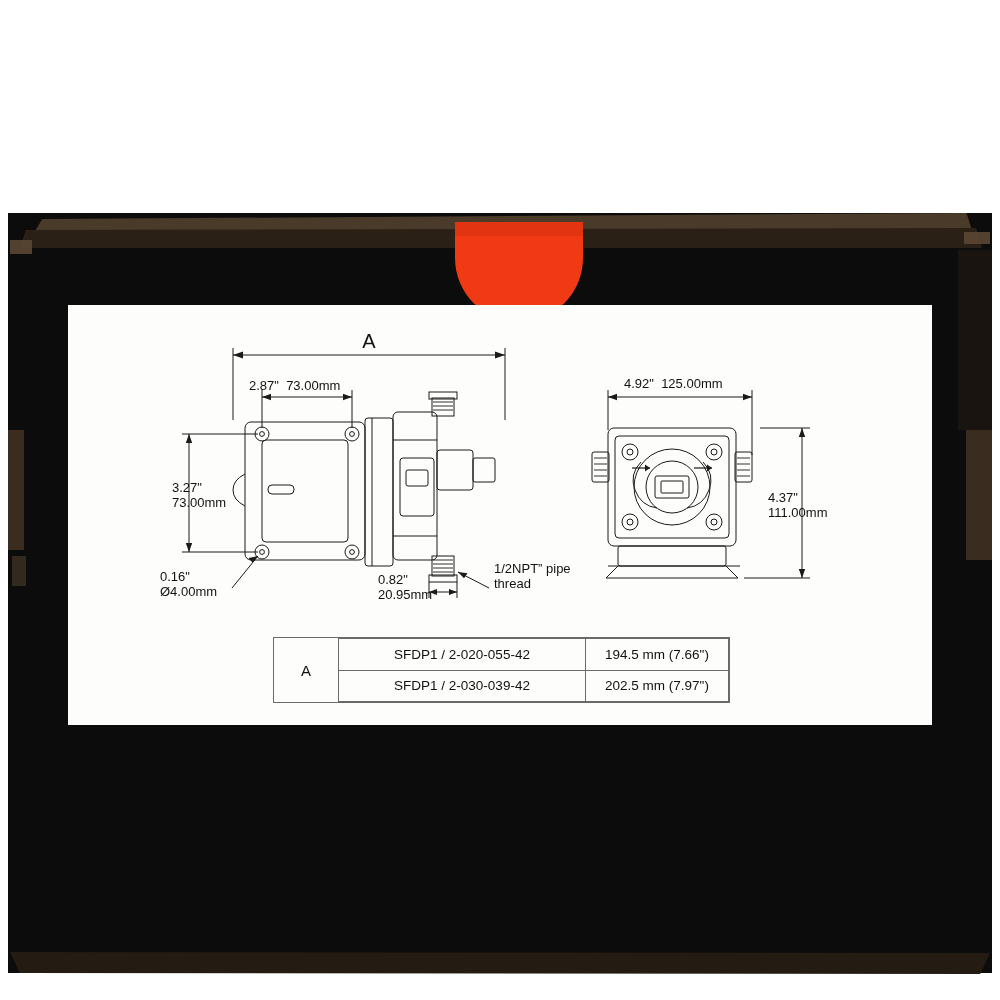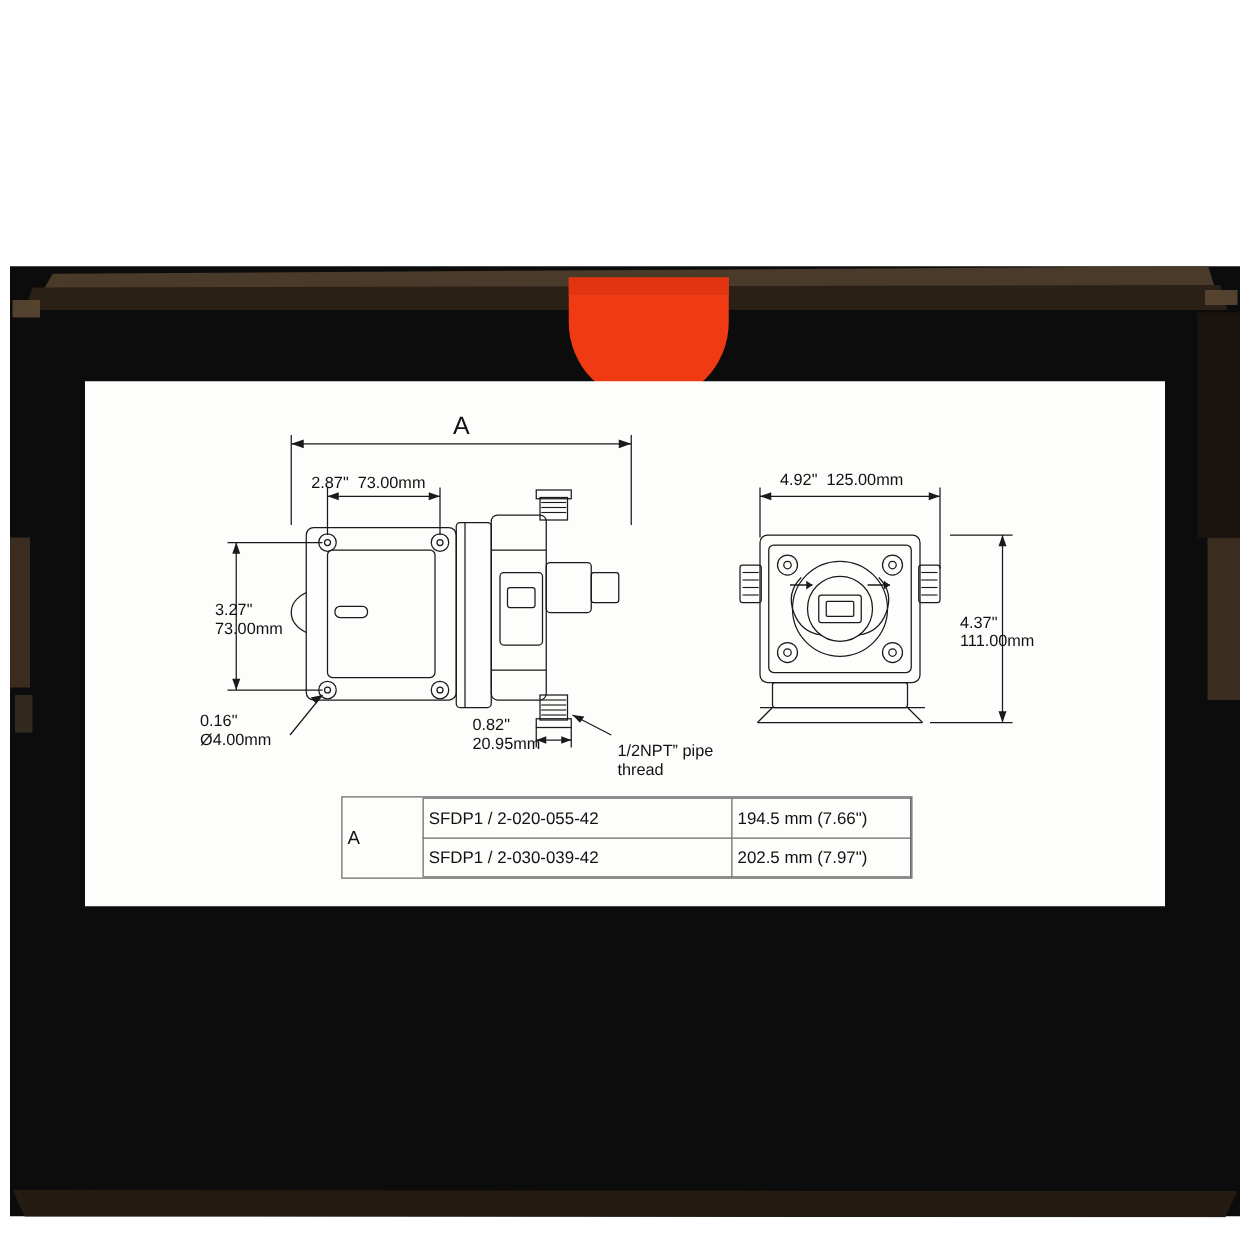--- a/index.html
+++ b/index.html
@@ -59,21 +59,21 @@
   .txt{position:absolute;color:#111;font-size:13px;line-height:15px;white-space:pre;}
   .txt.c{text-align:center;}
   svg{position:absolute;left:0;top:0;overflow:visible;}
 
   
   .spec{
     position:absolute;left:273px;top:637px;width:455px;height:64px;
     border:1px solid #6a6a6a;border-collapse:collapse;background:transparent;
   }
   .spec table{width:100%;height:100%;border-collapse:collapse;font-size:13.5px;color:#111;}
-  .spec td{border:1px solid #6a6a6a;padding:2px 4px;}
+  .spec td{border:1px solid #6a6a6a;text-align:center;padding:2px 4px;}
   .spec td.a-cell{width:56px;border-left:none;border-top:none;border-bottom:none;font-size:15px;}
   .spec td.model{width:238px;}
 </style>
 </head>
 <body>
 
 <div class="stage">
 
   <div class="box-outer"></div>
   <div class="box-top-flap"></div>
@@ -230,21 +230,21 @@
 
   <div class="txt" style="left:172px;top:480px;">3.27"
 73.00mm</div>
 
   <div class="txt" style="left:160px;top:569px;">0.16"
 Ø4.00mm</div>
 
   <div class="txt" style="left:378px;top:572px;">0.82"
 20.95mm</div>
 
-  <div class="txt" style="left:494px;top:593px;">1/2NPT” pipe
+  <div class="txt" style="left:494px;top:561px;">1/2NPT” pipe
 thread</div>
 
   <div class="txt" style="left:624px;top:376px;">4.92"  125.00mm</div>
 
   <div class="txt" style="left:768px;top:490px;">4.37"
 111.00mm</div>
 
   <div class="spec">
     <table>
       <tbody>

